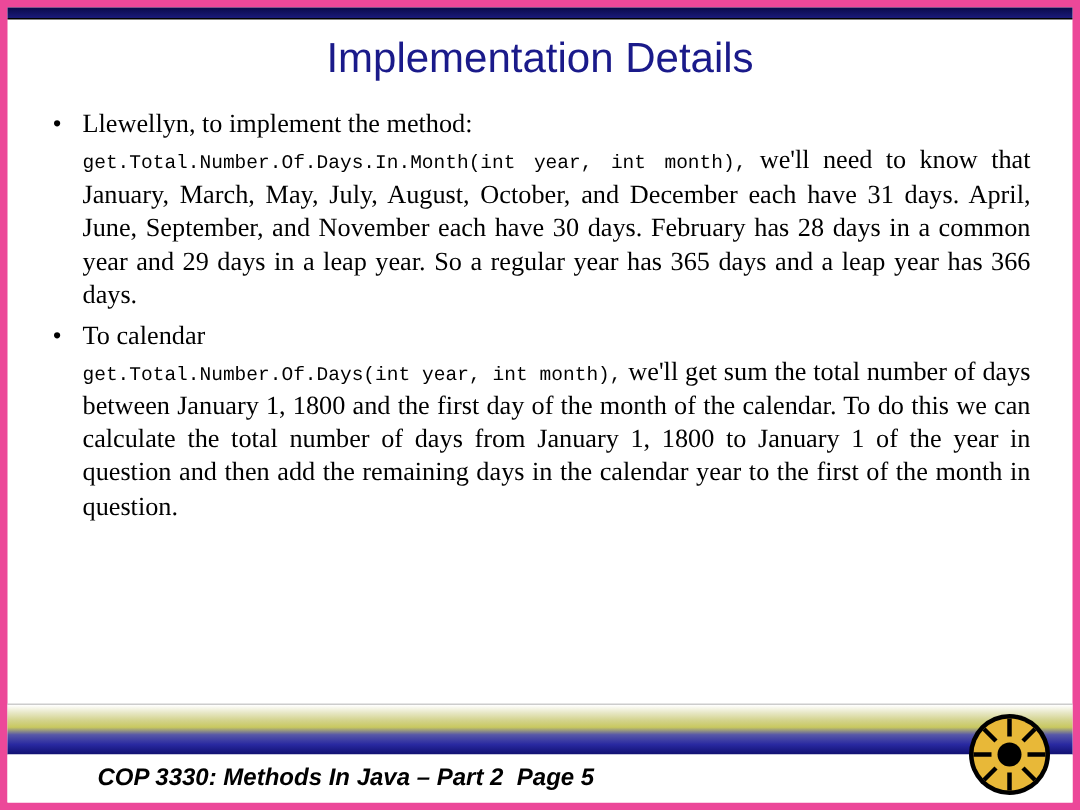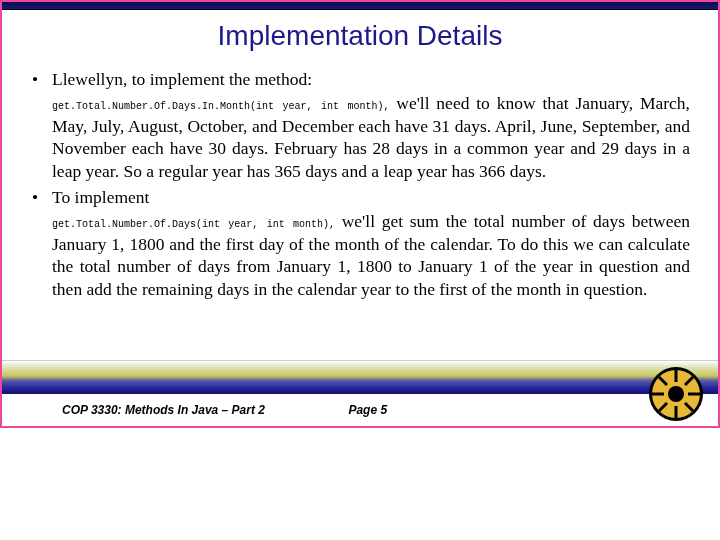--- a/index.html
+++ b/index.html
@@ -6,23 +6,23 @@
   body {
     width: 720px;
     height: 540px;
     background: #fff;
     font-family: "Times New Roman", Times, serif;
     position: relative;
     overflow: hidden;
   }
   .slide {
     width: 720px;
-    height: 428px;
+    height: 540px;
     position: relative;
-    border: 2px solid #ec4899;
+    border: 5px solid #ec4899;
   }
   .top-bar {
     height: 8px;
     background: linear-gradient(to bottom, #0a0a4a 0%, #1a1a7a 100%);
     border-bottom: 1px solid #000;
   }
   .title {
     text-align: center;
     font-size: 28px;
     color: #1a1a8a;
@@ -50,21 +50,21 @@
   .bullet .txt {
     flex: 1;
   }
   .para {
     margin-left: 22px;
     text-align: justify;
     margin-bottom: 4px;
   }
   .code {
     font-family: "Courier New", Courier, monospace;
-    font-size: 10px;
+    font-size: 13px;
   }
   .footer-region {
     position: absolute;
     bottom: 0;
     left: 0;
     right: 0;
     height: 66px;
   }
   .footer-gradient {
     height: 34px;
@@ -77,21 +77,21 @@
       #2828a0 80%,
       #101070 100%);
     border-top: 1px solid #ccc;
   }
   .footer-bar {
     height: 32px;
     background: #fff;
     display: flex;
     align-items: center;
     font-family: Arial, sans-serif;
-    font-size: 12px;
+    font-size: 16px;
     font-style: italic;
     font-weight: bold;
     color: #000;
     padding: 0 18px 0 60px;
     position: relative;
   }
   .footer-course { flex: 0 0 auto; }
   .footer-page {
     position: absolute;
     left: 50%;
@@ -124,21 +124,21 @@
       <div class="dot">•</div>
       <div class="txt">Llewellyn, to implement the method:</div>
     </div>
 
     <div class="para">
       <span class="code">get.Total.Number.Of.Days.In.Month(int year, int month),</span><span> we'll need to know that January, March, May, July, August, October, and December each have 31 days. April, June, September, and November each have 30 days. February has 28 days in a common year and 29 days in a leap year.  So a regular year has 365 days and a leap year has 366 days.</span>
     </div>
 
     <div class="bullet">
       <div class="dot">•</div>
-      <div class="txt">To implement</div>
+      <div class="txt">To calendar</div>
     </div>
 
     <div class="para">
       <span class="code">get.Total.Number.Of.Days(int year, int month),</span><span> we'll get sum the total number of days between January 1, 1800 and the first day of the month of the calendar.  To do this we can calculate the total number of days from January 1, 1800 to January 1 of the year in question and then add the remaining days in the calendar year to the first of the month in question.</span>
     </div>
 
   </div>
 
   <div class="footer-region">
     <div class="footer-gradient"></div>

